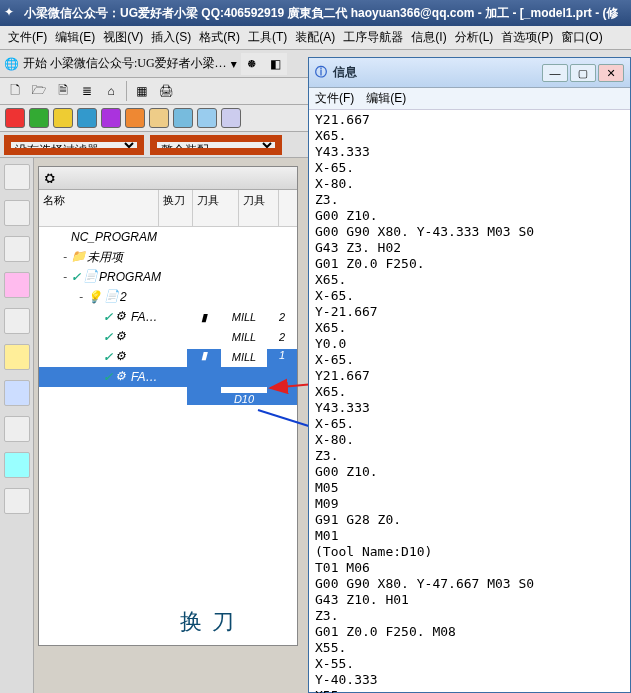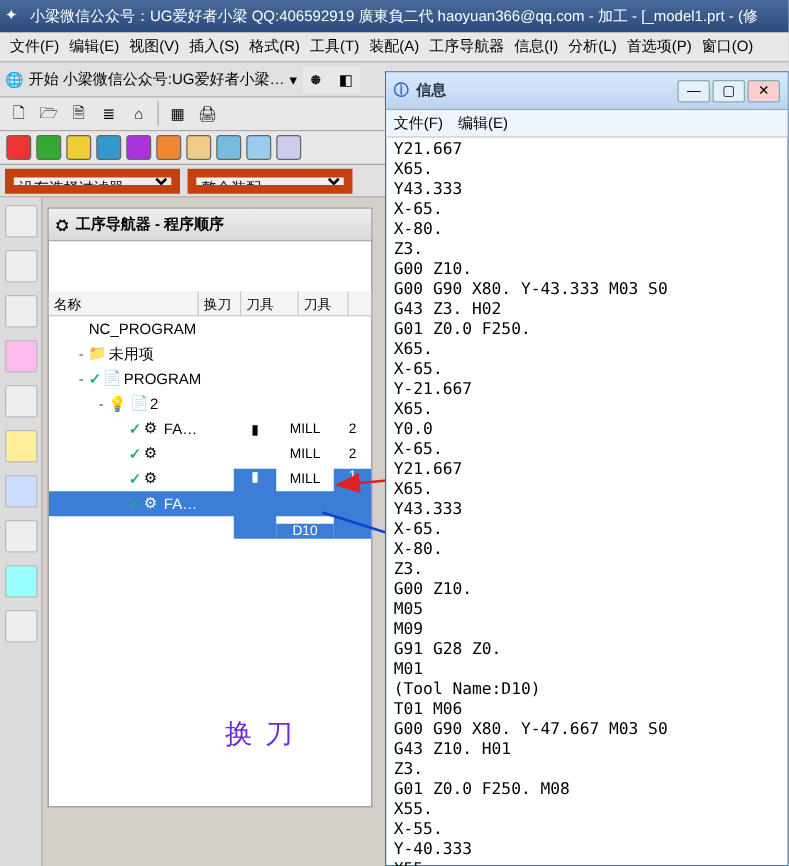--- a/index.html
+++ b/index.html
@@ -1,47 +1,47 @@
 <!DOCTYPE html>
 <html><head>
 <meta charset="utf-8">
 <style>
 * { margin: 0; padding: 0; box-sizing: border-box; font-family: "Microsoft YaHei", SimSun, sans-serif; font-size: 12px; }
 body { background: #d4d0c8; width: 631px; height: 693px; overflow: hidden; position: relative; }
 .titlebar { background: linear-gradient(#4a6a9c, #2a4a7c); color: white; height: 26px; display: flex; align-items: center; padding: 0 4px; }
 .titlebar .icon { width: 16px; height: 16px; margin-right: 4px; }
-.titlebar .title { white-space: nowrap; overflow: hidden; }
+.titlebar .title { white-space: nowrap; overflow: hidden; font-weight: bold; }
 .menubar { background: #e8e8e8; border-bottom: 1px solid #aaa; height: 24px; display: flex; align-items: center; padding: 0 4px; }
 .menubar .menu-item { padding: 0 4px; cursor: default; }
 .start-row { background: #e0e0e0; border-bottom: 1px solid #aaa; height: 28px; display: flex; align-items: center; padding: 0 4px; gap: 4px; }
-.start-row .label { white-space: nowrap; }
+.start-row .label { white-space: nowrap; font-family: Liberation Serif, serif; }
 .toolbar { background: #e8e8e8; border-bottom: 1px solid #aaa; padding: 2px 4px; display: flex; align-items: center; gap: 2px; flex-wrap: wrap; }
 .toolbar .btn { width: 22px; height: 22px; border: 1px solid transparent; display: flex; align-items: center; justify-content: center; }
 .toolbar .sep { width: 1px; height: 20px; background: #aaa; margin: 0 2px; }
 .color-btn { width: 20px; height: 20px; border: 1px solid #666; border-radius: 3px; margin: 1px; display: inline-block; }
 .filter-row { background: #e0e0e0; border-bottom: 1px solid #aaa; height: 26px; display: flex; align-items: center; padding: 0 4px; gap: 6px; }
 .filter-row select { border: 7px solid #c2410c; height: 20px; font-size: 12px; }
 .main-area { position: relative; height: 560px; }
 .left-rail { position: absolute; left: 0; top: 0; width: 34px; height: 100%; background: #dcdcdc; border-right: 1px solid #aaa; display: flex; flex-direction: column; align-items: center; padding-top: 6px; gap: 10px; }
 .left-rail .rail-btn { width: 26px; height: 26px; border: 1px solid #bbb; background: #eee; border-radius: 2px; }
 .nav-panel { position: absolute; left: 38px; top: 8px; width: 260px; height: 480px; background: #fff; border: 1px solid #888; }
 .nav-header { background: linear-gradient(#f0f0f0,#d8d8d8); border-bottom: 1px solid #aaa; padding: 4px 6px; display: flex; align-items: center; gap: 6px; font-weight: bold; }
-.nav-cols { display: flex; background: #f4f4f4; border-bottom: 1px solid #ccc; height: 20px; margin-top: 40px; }
+.nav-cols { display: flex; background: #f4f4f4; border-bottom: 1px solid #ccc; height: 37px; }
 .nav-cols div { border-right: 1px solid #ccc; padding: 3px 4px; font-size: 11px; }
-.nav-body { overflow: auto; height: 430px; }
+.nav-body { overflow: auto; height: 430px; font-style: italic; }
 .tree-row { display: flex; align-items: center; height: 20px; }
 .tree-row .indent { display: inline-block; }
 .tree-row .cells { display: flex; margin-left: auto; }
 .tree-row .cell { width: 40px; text-align: center; font-size: 11px; }
 .tree-row.selected { background: #3a7ed6; color: #fff; }
 .tree-row.selected .cell { background: #3a7ed6; }
 .tick { color: #2a8; font-weight: bold; margin-right: 2px; }
 .bulb { color: #cc9900; margin-right: 2px; }
 .exp { width: 12px; text-align: center; color: #555; }
-.annot { position: absolute; left: 180px; top: 414px; color: #6d28d9; font-size: 22px; letter-spacing: 2px; }
+.annot { position: absolute; left: 180px; top: 449px; color: #0c4a6e; font-size: 22px; letter-spacing: 2px; }
 .info-window { position: absolute; left: 308px; top: 57px; width: 323px; height: 636px; border: 1px solid #3a6ea5; background: #fff; }
 .info-titlebar { background: linear-gradient(#dbe9fb,#bcd4f0); height: 30px; display: flex; align-items: center; padding: 0 6px; border-bottom: 1px solid #9ab; }
 .info-titlebar .t { margin-left: 6px; color: #234; font-weight: bold; }
 .info-titlebar .winbtns { margin-left: auto; display: flex; gap: 2px; }
 .winbtns .wb { width: 26px; height: 18px; border: 1px solid #8aa; background: #e6f0fa; text-align: center; line-height: 16px; font-size: 11px; border-radius: 2px; }
 .info-menubar { background: #eef4fb; height: 22px; display: flex; align-items: center; padding: 0 6px; gap: 12px; border-bottom: 1px solid #ccd; }
 .info-body { font-family: Consolas, monospace; font-size: 13px; padding: 2px 6px; line-height: 16px; white-space: pre; overflow: hidden; }
 svg.arrow { position: absolute; pointer-events: none; }
 .mini-icon { width:16px; height:16px; display:inline-block; }
 </style>
@@ -118,21 +118,20 @@
     <div class="rail-btn" style="background:#fe9"></div>
     <div class="rail-btn" style="background:#cdf"></div>
     <div class="rail-btn"></div>
     <div class="rail-btn" style="background:#9ff"></div>
     <div class="rail-btn"></div>
   </div>
 
   <div class="nav-panel">
     <div class="nav-header">
       <span>⛭</span>
-      <span>工序导航器 - 程序顺序</span>
     </div>
     <div class="nav-cols" id="nav-cols">
         <div style="width: 120px;">名称</div>
         <div style="width: 34px;">换刀</div>
         <div style="width: 46px;">刀具</div>
         <div style="width: 40px;">刀具</div>
       </div>
     <div class="nav-body" id="nav-body">
         <div class="tree-row">
           <span class="indent" style="width: 4px;"></span>

